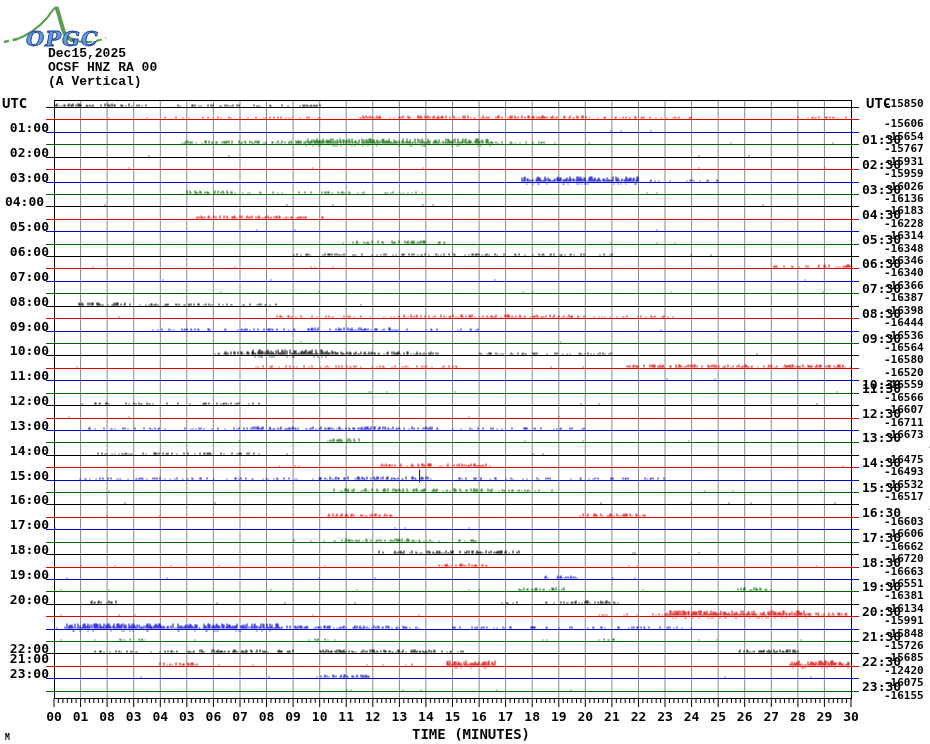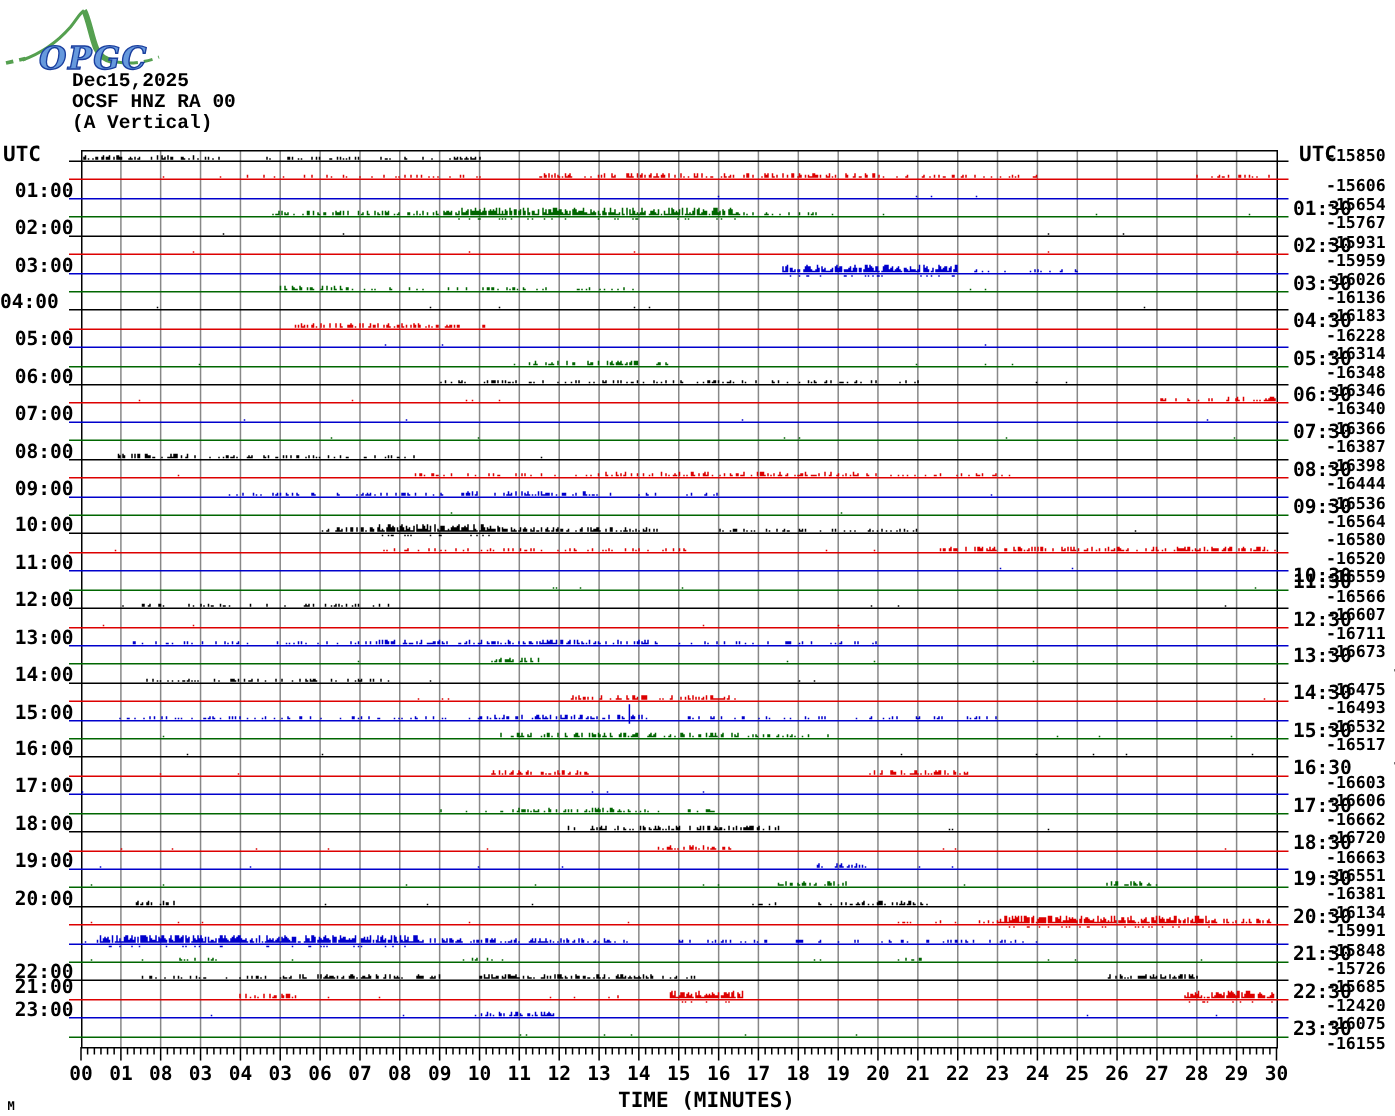--- a/index.html
+++ b/index.html
@@ -145,21 +145,21 @@
       <div class="lbl" style="left:862px;top:133px">01:30</div>
       <div class="val" style="left:884px;top:143px">-15767</div>
       <div class="lbl" style="left:0;width:49px;text-align:right;top:146px">02:00</div>
       <div class="val" style="left:884px;top:156px">-15931</div>
       <div class="lbl" style="left:862px;top:158px">02:30</div>
       <div class="val" style="left:884px;top:168px">-15959</div>
       <div class="lbl" style="left:0;width:49px;text-align:right;top:171px">03:00</div>
       <div class="val" style="left:884px;top:181px">-16026</div>
       <div class="lbl" style="left:862px;top:183px">03:30</div>
       <div class="val" style="left:884px;top:193px">-16136</div>
-      <div class="lbl" style="left:0;width:49px;text-align:left;top:195px">04:00</div>
+      <div class="lbl" style="left:0;width:49px;text-align:center;top:195px">04:00</div>
       <div class="val" style="left:884px;top:205px">-16183</div>
       <div class="lbl" style="left:862px;top:208px">04:30</div>
       <div class="val" style="left:884px;top:218px">-16228</div>
       <div class="lbl" style="left:0;width:49px;text-align:right;top:220px">05:00</div>
       <div class="val" style="left:884px;top:230px">-16314</div>
       <div class="lbl" style="left:862px;top:233px">05:30</div>
       <div class="val" style="left:884px;top:243px">-16348</div>
       <div class="lbl" style="left:0;width:49px;text-align:right;top:245px">06:00</div>
       <div class="val" style="left:884px;top:255px">-16346</div>
       <div class="lbl" style="left:862px;top:257px">06:30</div>

